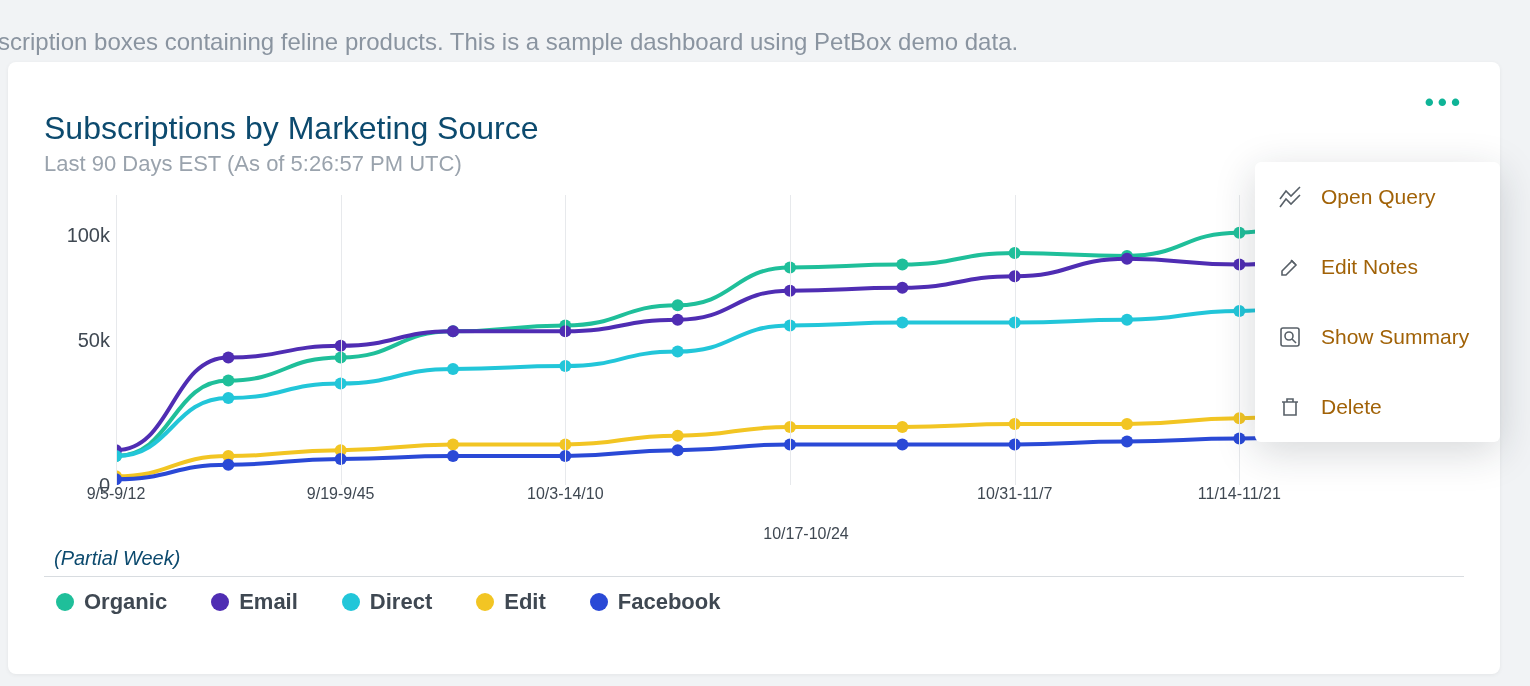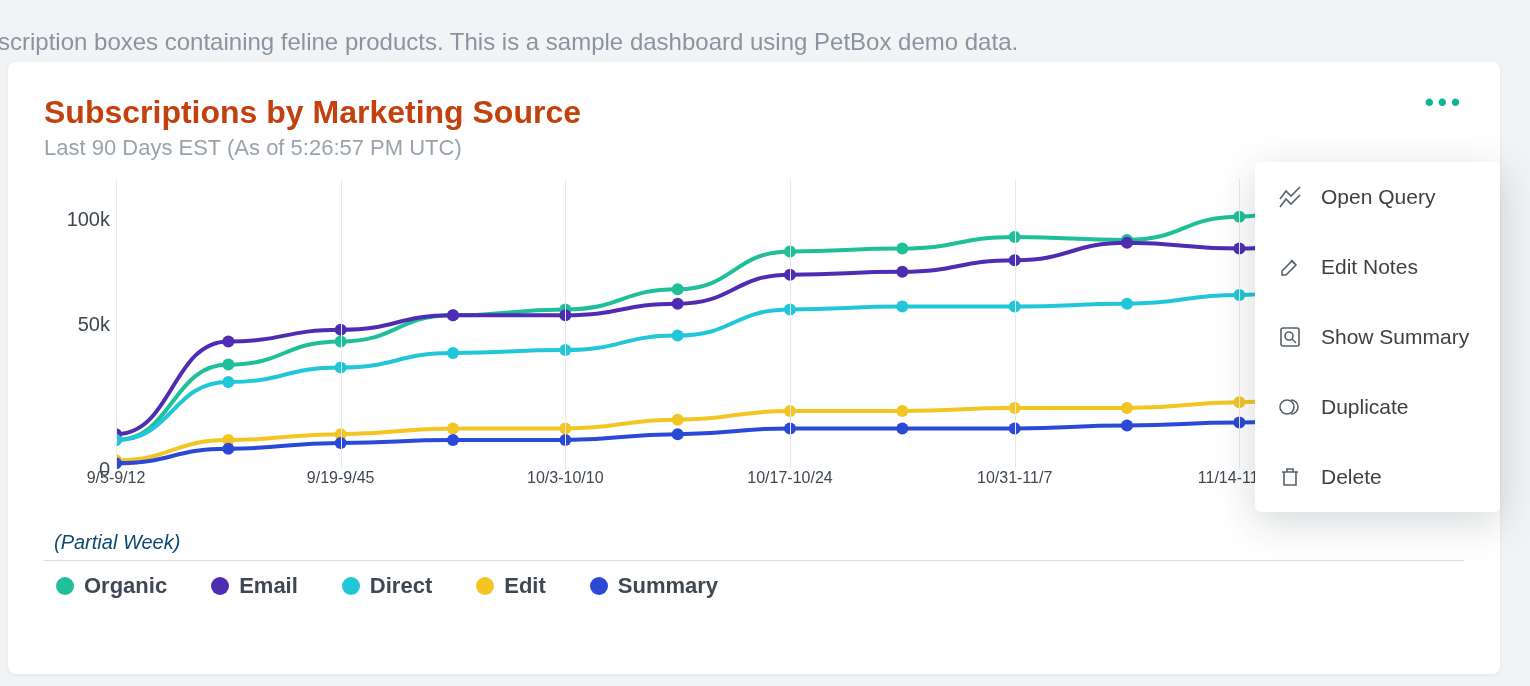--- a/index.html
+++ b/index.html
@@ -24,22 +24,23 @@
     left: 8px;
     right: 30px;
     background: #fff;
     border-radius: 8px;
     box-shadow: 0 1px 4px rgba(0,0,0,0.06);
     padding: 32px 36px 18px 36px;
     height: 612px;
   }
   .card-title {
     font-size: 32px;
-    font-weight: 700;
-    color: #c2410c;
+    font-weight: 400;
+    color: #0c4a6e;
+    margin-top: 16px;
   }
   .card-subtitle {
     font-size: 22px;
     color: #9aa3ad;
     margin-top: 4px;
   }
   .more-btn {
     position: absolute;
     top: 40px;
     right: 36px;
@@ -136,21 +137,21 @@
     box-shadow: 0 10px 40px rgba(30,40,50,0.18);
     overflow: hidden;
     z-index: 10;
   }
   .menu-item {
     display: flex;
     align-items: center;
     gap: 18px;
     padding: 22px 22px;
     font-size: 21px;
-    color: #404040;
+    color: #a16207;
     cursor: pointer;
   }
   .menu-item .mi-icon {
     width: 26px;
     height: 26px;
     flex: none;
     display: flex;
     align-items: center;
     justify-content: center;
   }
@@ -253,22 +254,22 @@
         <div class="x-grid" style="left: 0px;"></div>
         <div class="x-grid" style="left: 224.667px;"></div>
         <div class="x-grid" style="left: 449.333px;"></div>
         <div class="x-grid" style="left: 674px;"></div>
         <div class="x-grid" style="left: 898.667px;"></div>
         <div class="x-grid" style="left: 1123.33px;"></div>
       </div>
     <div class="x-axis" id="xaxis">
         <div class="x-tick" style="left: 0px;">9/5-9/12</div>
         <div class="x-tick" style="left: 224.667px;">9/19-9/45</div>
-        <div class="x-tick" style="left: 449.333px;">10/3-10/10</div>
-        <div class="x-tick" style="left: 674px;">10/17-10/24</div>
+        <div class="x-tick" style="left: 449.333px;">10/3-14/10</div>
+        <div class="x-tick" style="left: 690px; margin-top: 40px;">10/17-10/24</div>
         <div class="x-tick" style="left: 898.667px;">10/31-11/7</div>
         <div class="x-tick" style="left: 1123.33px;">11/14-11/21</div>
       </div>
   </div>
 
   <div class="partial-note">(Partial Week)</div>
   <hr class="legend-sep">
   <div class="legend" id="legend">
       <div class="legend-item">
         <span class="swatch" style="background: rgb(31, 191, 154);"></span>
@@ -281,21 +282,21 @@
       <div class="legend-item">
         <span class="swatch" style="background: rgb(34, 198, 217);"></span>
         <span>Direct</span>
       </div>
       <div class="legend-item">
         <span class="swatch" style="background: rgb(242, 197, 35);"></span>
         <span>Edit</span>
       </div>
       <div class="legend-item">
         <span class="swatch" style="background: rgb(42, 73, 214);"></span>
-        <span>Summary</span>
+        <span>Facebook</span>
       </div>
     </div>
 </div>
 
 <div class="menu">
   <div class="menu-item">
     <span class="mi-icon">
       <svg viewBox="0 0 24 24" width="24" height="24">
           <polyline points="2,14 8,6 13,11 22,2"></polyline>
           <polyline points="2,22 8,14 13,19 22,10"></polyline>
@@ -318,29 +319,20 @@
           <rect x="3" y="3" width="18" height="18" rx="2"></rect>
           <circle cx="11" cy="11" r="4"></circle>
           <line x1="14" y1="14" x2="18" y2="18"></line>
         </svg>
     </span>
     <span>Show Summary</span>
   </div>
   <div class="menu-item">
     <span class="mi-icon">
       <svg viewBox="0 0 24 24" width="24" height="24">
-          <circle cx="9" cy="12" r="7"></circle>
-          <path d="M13 5a7 7 0 1 1 0 14"></path>
-        </svg>
-    </span>
-    <span>Duplicate</span>
-  </div>
-  <div class="menu-item">
-    <span class="mi-icon">
-      <svg viewBox="0 0 24 24" width="24" height="24">
           <path d="M4 7h16"></path>
           <path d="M9 7V4h6v3"></path>
           <path d="M6 7v13h12V7"></path>
         </svg>
     </span>
     <span>Delete</span>
   </div>
 </div>
 
 </body></html>

